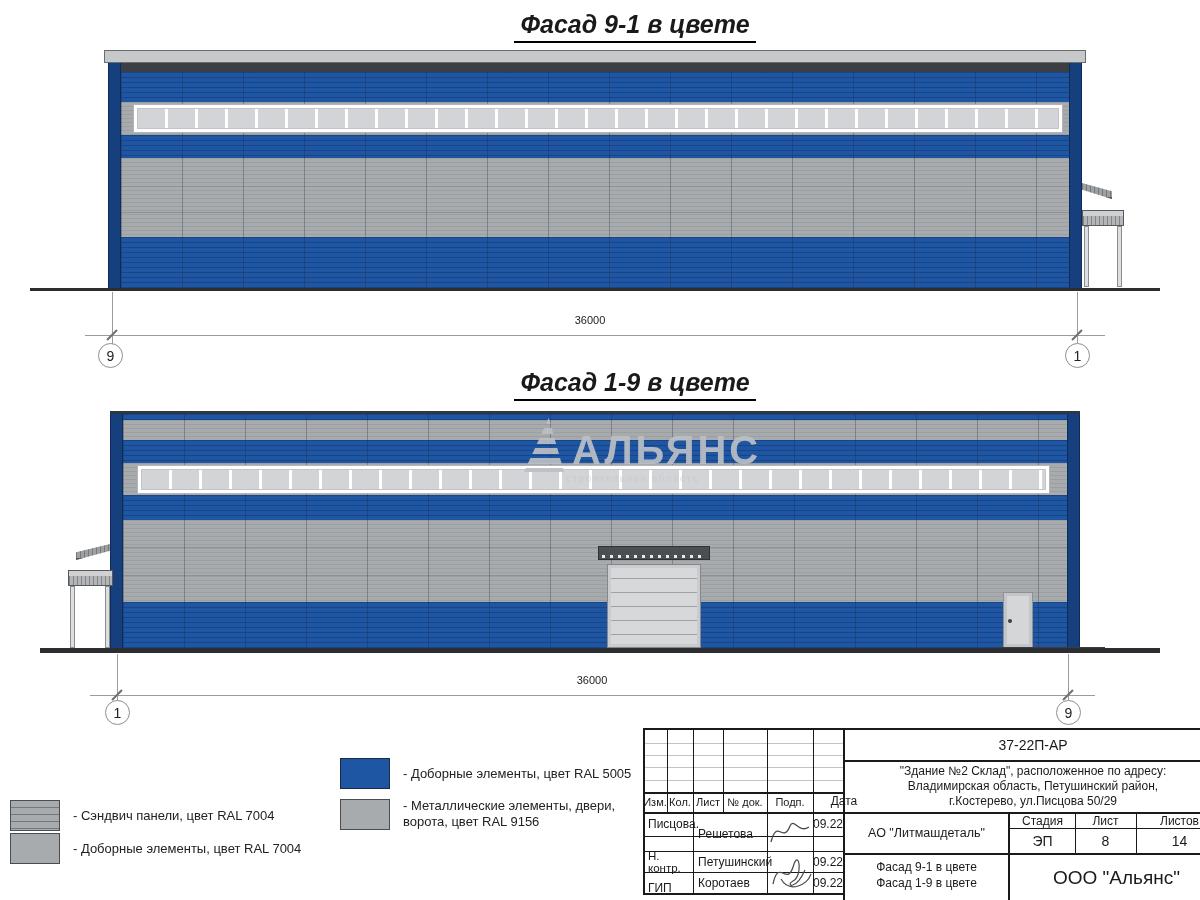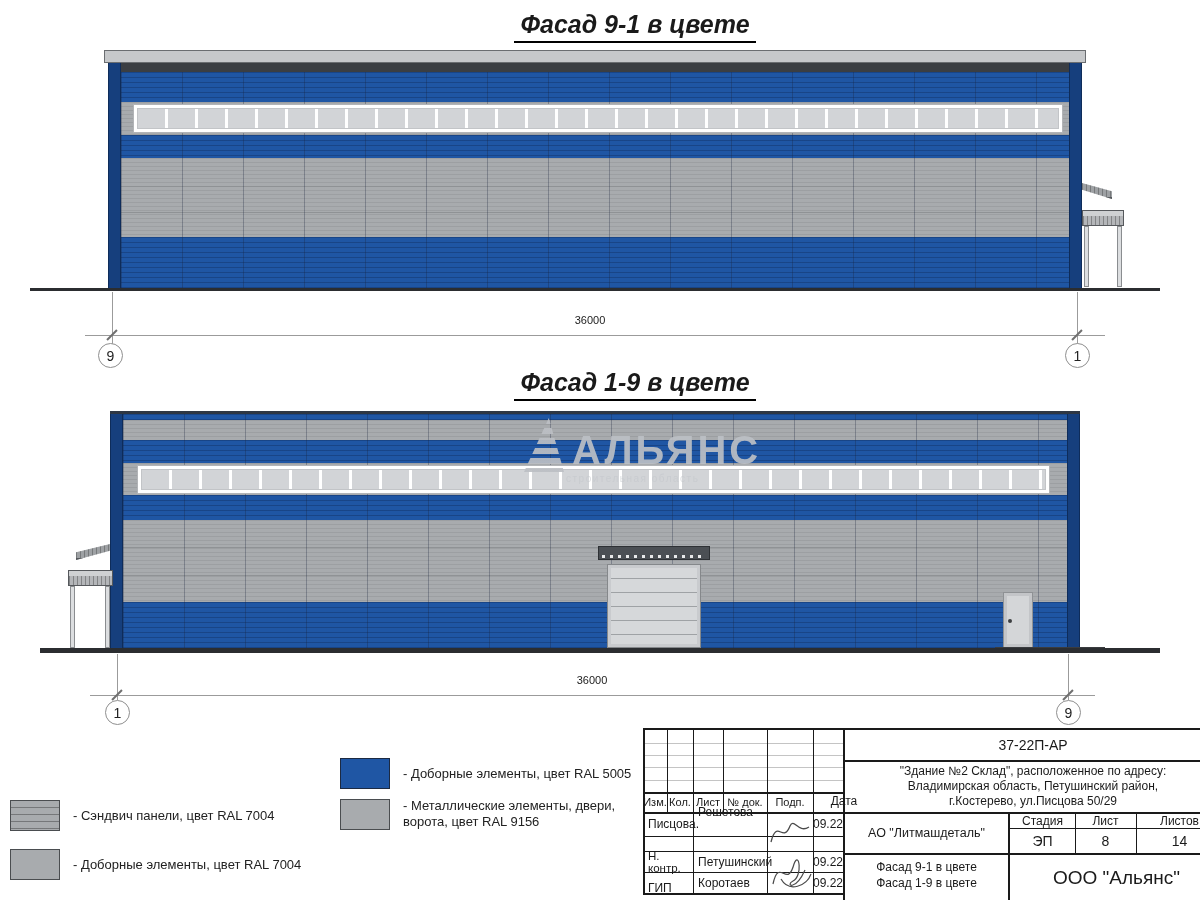--- a/index.html
+++ b/index.html
@@ -180,21 +180,21 @@
     <div class="abs axis-circle" style="left:1056px;top:330px;">
         <span>9</span>
       </div>
   </div>
 
   <div class="abs" style="left:0;top:740px;width:660px;height:160px;">
     <div class="legend-item abs" style="left:10px;top:60px;width:310px;">
       <div class="swatch sw-gray-lined"></div>
       <div class="legend-label">- Сэндвич панели, цвет RAL 7004</div>
     </div>
-    <div class="legend-item abs" style="left:10px;top:109px;width:310px;text-align:right;">
+    <div class="legend-item abs" style="left:10px;top:93px;width:310px;text-align:right;">
       <div class="swatch sw-gray"></div>
       <div class="legend-label">- Доборные элементы, цвет RAL 7004</div>
     </div>
     <div class="legend-item abs" style="left:340px;top:18px;width:310px;">
       <div class="swatch sw-blue"></div>
       <div class="legend-label">- Доборные элементы, цвет RAL 5005</div>
     </div>
     <div class="legend-item abs" style="left:340px;top:58px;width:310px;">
       <div class="swatch sw-gray"></div>
       <div class="legend-label">- Металлические элементы, двери, ворота, цвет RAL 9156</div>
@@ -232,21 +232,21 @@
     <div class="vline" style="left:493px;top:84px;width:1px;height:41px;"></div>
 
     <div class="cell" style="left:0;top:64px;width:24px;height:20px;font-size:11px;">Изм.</div>
     <div class="cell" style="left:24px;top:64px;width:26px;height:20px;font-size:11px;">Кол.</div>
     <div class="cell" style="left:50px;top:64px;width:30px;height:20px;font-size:11px;">Лист</div>
     <div class="cell" style="left:80px;top:64px;width:44px;height:20px;font-size:11px;">№ док.</div>
     <div class="cell" style="left:124px;top:64px;width:46px;height:20px;font-size:11px;">Подп.</div>
     <div class="cell" style="left:170px;top:64px;width:30px;height:18px;font-size:12px;margin-left:16px;">Дата</div>
 
     <div class="cell cell-left" style="left:2px;top:86px;width:48px;height:20px;">Писцова.</div>
-    <div class="cell cell-left" style="left:52px;top:74px;width:72px;height:20px;">Решетова</div>
+    <div class="cell cell-left" style="left:52px;top:96px;width:72px;height:20px;">Решетова</div>
     <div class="cell" style="left:170px;top:86px;width:30px;height:20px;">09.22</div>
     <div class="cell cell-left" style="left:2px;top:123px;width:48px;height:21px;font-size:11.5px;">Н. контр.</div>
     <div class="cell cell-left" style="left:52px;top:123px;width:72px;height:21px;">Петушинский</div>
     <div class="cell" style="left:170px;top:123px;width:30px;height:21px;">09.22</div>
     <div class="cell cell-left" style="left:2px;top:144px;width:48px;height:32px;">ГИП</div>
     <div class="cell cell-left" style="left:52px;top:144px;width:72px;height:21px;">Коротаев</div>
     <div class="cell" style="left:170px;top:144px;width:30px;height:21px;">09.22</div>
 
     <svg class="sig-svg" style="left:124px;top:86px;" width="46" height="36" viewBox="0 0 46 36">
       <path d="M4,28 C10,4 16,30 23,12 C27,3 31,20 42,13" fill="none" stroke="#4a4a4a" stroke-width="1.3"></path>

